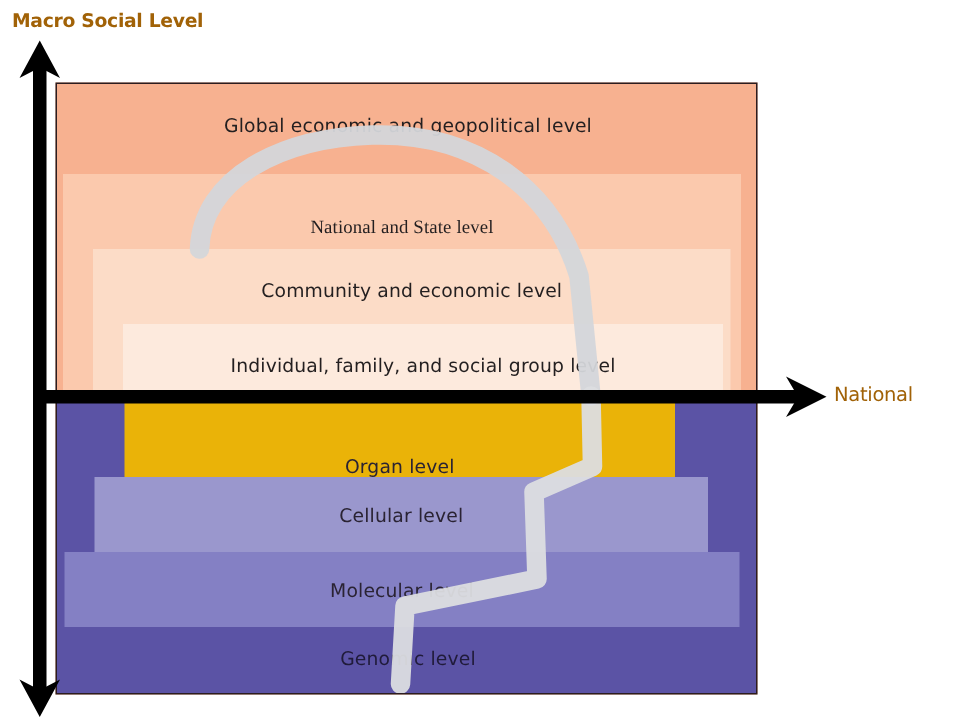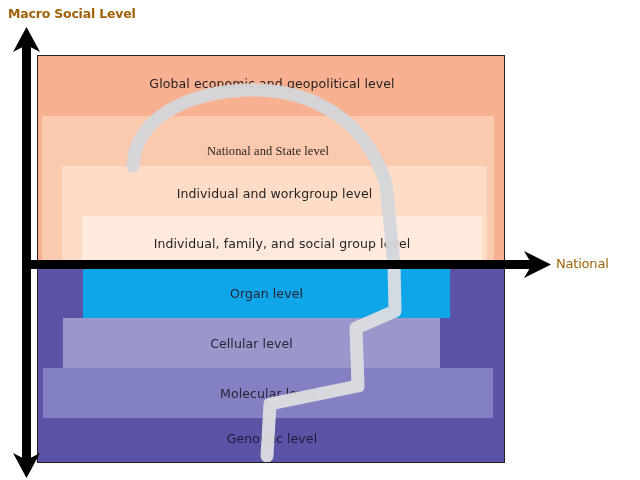--- a/index.html
+++ b/index.html
@@ -95,36 +95,36 @@
 
     <div class="band" id="band-social-1" style="left:0px; top:0px; width:468px; height:210px; background:#f7b190; align-items:flex-start;">
       <span class="band-text" style="margin-top:20px;">Global economic and geopolitical level</span>
     </div>
 
     <div class="band" id="band-social-2" style="left:4px; top:60px; width:452px; height:150px; background:#fbc9ad; align-items:flex-start;">
       <span class="band-text" style="margin-top:28px;font-family:Liberation Serif, serif;">National and State level</span>
     </div>
 
     <div class="band" id="band-social-3" style="left:24px; top:110px; width:425px; height:100px; background:#fcdcc7; align-items:flex-start;">
-      <span class="band-text" style="margin-top:20px;">Individual and workgroup level</span>
+      <span class="band-text" style="margin-top:20px;">Community and economic level</span>
     </div>
 
     <div class="band" id="band-social-4" style="left:44px; top:160px; width:400px; height:50px; background:#fdeadd; align-items:flex-start;">
       <span class="band-text" style="margin-top:20px;">Individual, family, and social group level</span>
     </div>
 
     <div class="band" id="band-bio-base" style="left:0px; top:212px; width:468px; height:196px; background:#5b53a5; align-items:flex-end;">
       <span class="band-text dark" style="margin-bottom:18px; color:#201b3a;">Genomic level</span>
     </div>
 
-    <div class="band" id="band-bio-1" style="left:45px; top:212px; width:367px; height:50px; background:#0ea5e9; align-items:center;">
+    <div class="band" id="band-bio-1" style="left:45px; top:212px; width:367px; height:50px; background:#eab308; align-items:flex-end;">
       <span class="band-text dark">Organ level</span>
     </div>
 
-    <div class="band" id="band-bio-2" style="left:25px; top:262px; width:377px; height:50px; background:#9a97cd; align-items:center;">
+    <div class="band" id="band-bio-2" style="left:25px; top:262px; width:409px; height:50px; background:#9a97cd; align-items:center;">
       <span class="band-text dark">Cellular level</span>
     </div>
 
     <div class="band" id="band-bio-3" style="left:5px; top:312px; width:450px; height:50px; background:#8480c4; align-items:center;">
       <span class="band-text dark">Molecular level</span>
     </div>
 
     <svg id="curve" viewBox="0 0 468 408" xmlns="http://www.w3.org/2000/svg">
       <path d="M 95 110
                C 97 62, 150 36, 210 34

